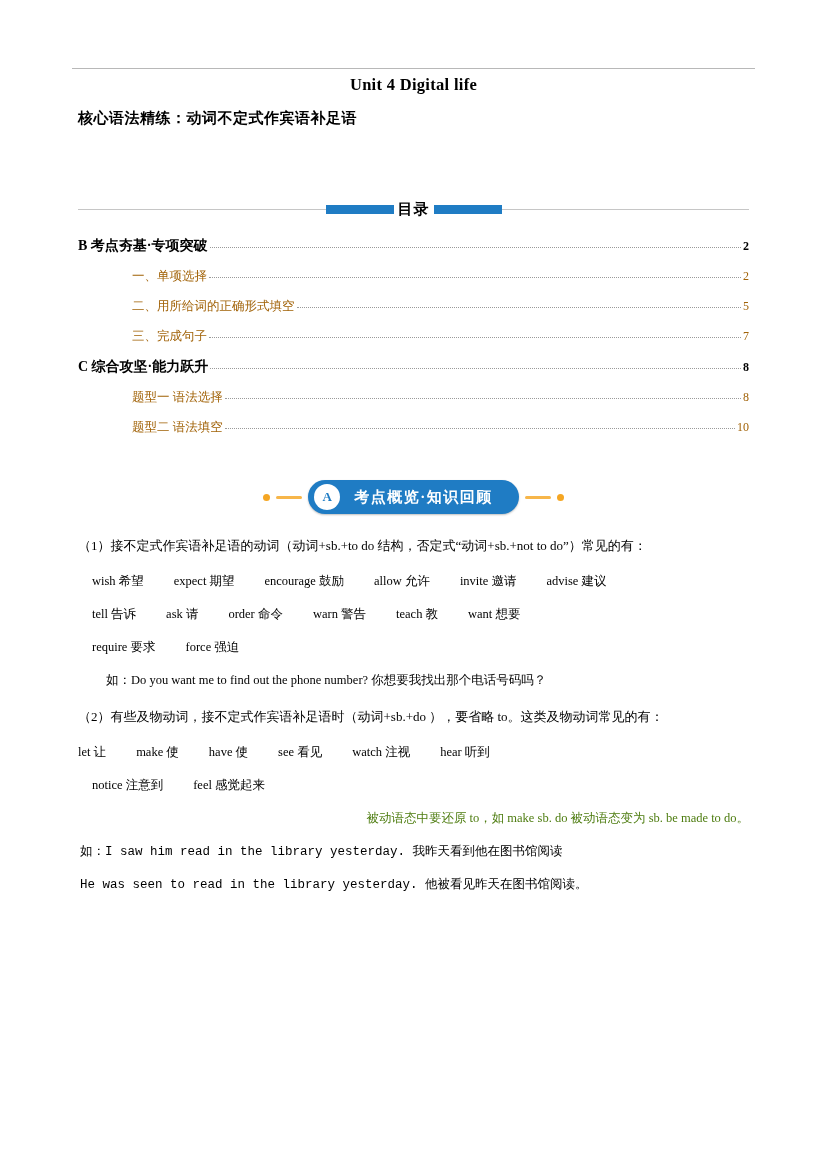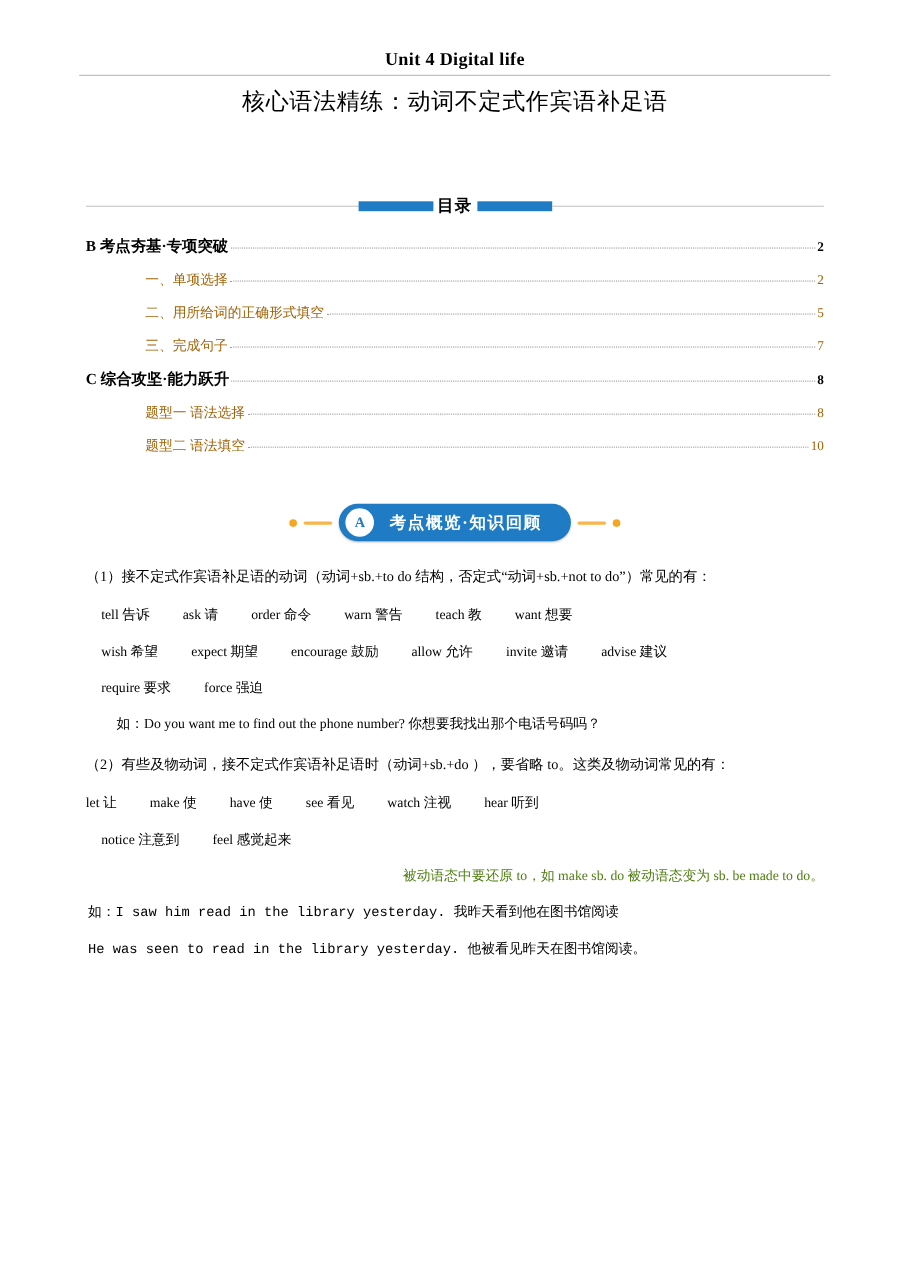--- a/index.html
+++ b/index.html
@@ -23,33 +23,33 @@
     padding: 0 78px;
   }
   .top-rule {
     position: absolute;
     left: 72px;
     right: 72px;
     top: 68px;
     border-top: 1px solid #b8b8b8;
   }
   .content {
-    padding-top: 44px;
+    padding-top: 75px;
   }
   .doc-title {
     text-align: center;
     font-weight: bold;
     font-size: 16.5px;
     letter-spacing: 0.3px;
     margin: 0 0 2px 0;
   }
   .doc-subtitle {
-    text-align: center;
-    font-weight: normal;
-    font-size: 21px;
+    text-align: left;
+    font-weight: bold;
+    font-size: 15px;
     margin: 14px 0 0 0;
     letter-spacing: 0.5px;
   }
 
   
   .toc-head {
     margin-top: 72px;
     display: flex;
     align-items: center;
     justify-content: center;
@@ -279,35 +279,35 @@
         <span class="banner-badge">A</span>
         <span class="banner-text">考点概览·知识回顾</span>
       </div>
       <span class="banner-leaf"></span>
       <span class="banner-dot"></span>
     </div>
 
     <p class="para">（1）接不定式作宾语补足语的动词（动词+sb.+to do 结构，否定式“动词+sb.+not to do”）常见的有：</p>
 
     <div class="word-line">
+      <span class="word">wish 希望</span>
+      <span class="word">expect 期望</span>
+      <span class="word">encourage 鼓励</span>
+      <span class="word">allow 允许</span>
+      <span class="word">invite 邀请</span>
+      <span class="word">advise 建议</span>
+    </div>
+
+    <div class="word-line">
       <span class="word">tell 告诉</span>
       <span class="word">ask 请</span>
       <span class="word">order 命令</span>
       <span class="word">warn 警告</span>
       <span class="word">teach 教</span>
       <span class="word">want 想要</span>
-    </div>
-
-    <div class="word-line">
-      <span class="word">wish 希望</span>
-      <span class="word">expect 期望</span>
-      <span class="word">encourage 鼓励</span>
-      <span class="word">allow 允许</span>
-      <span class="word">invite 邀请</span>
-      <span class="word">advise 建议</span>
     </div>
 
     <div class="word-line">
       <span class="word">require 要求</span>
       <span class="word">force 强迫</span>
     </div>
 
     <p class="example">如：Do you want me to find out the phone number? 你想要我找出那个电话号码吗？</p>
 
     <p class="para">（2）有些及物动词，接不定式作宾语补足语时（动词+sb.+do ），要省略 to。这类及物动词常见的有：</p>

